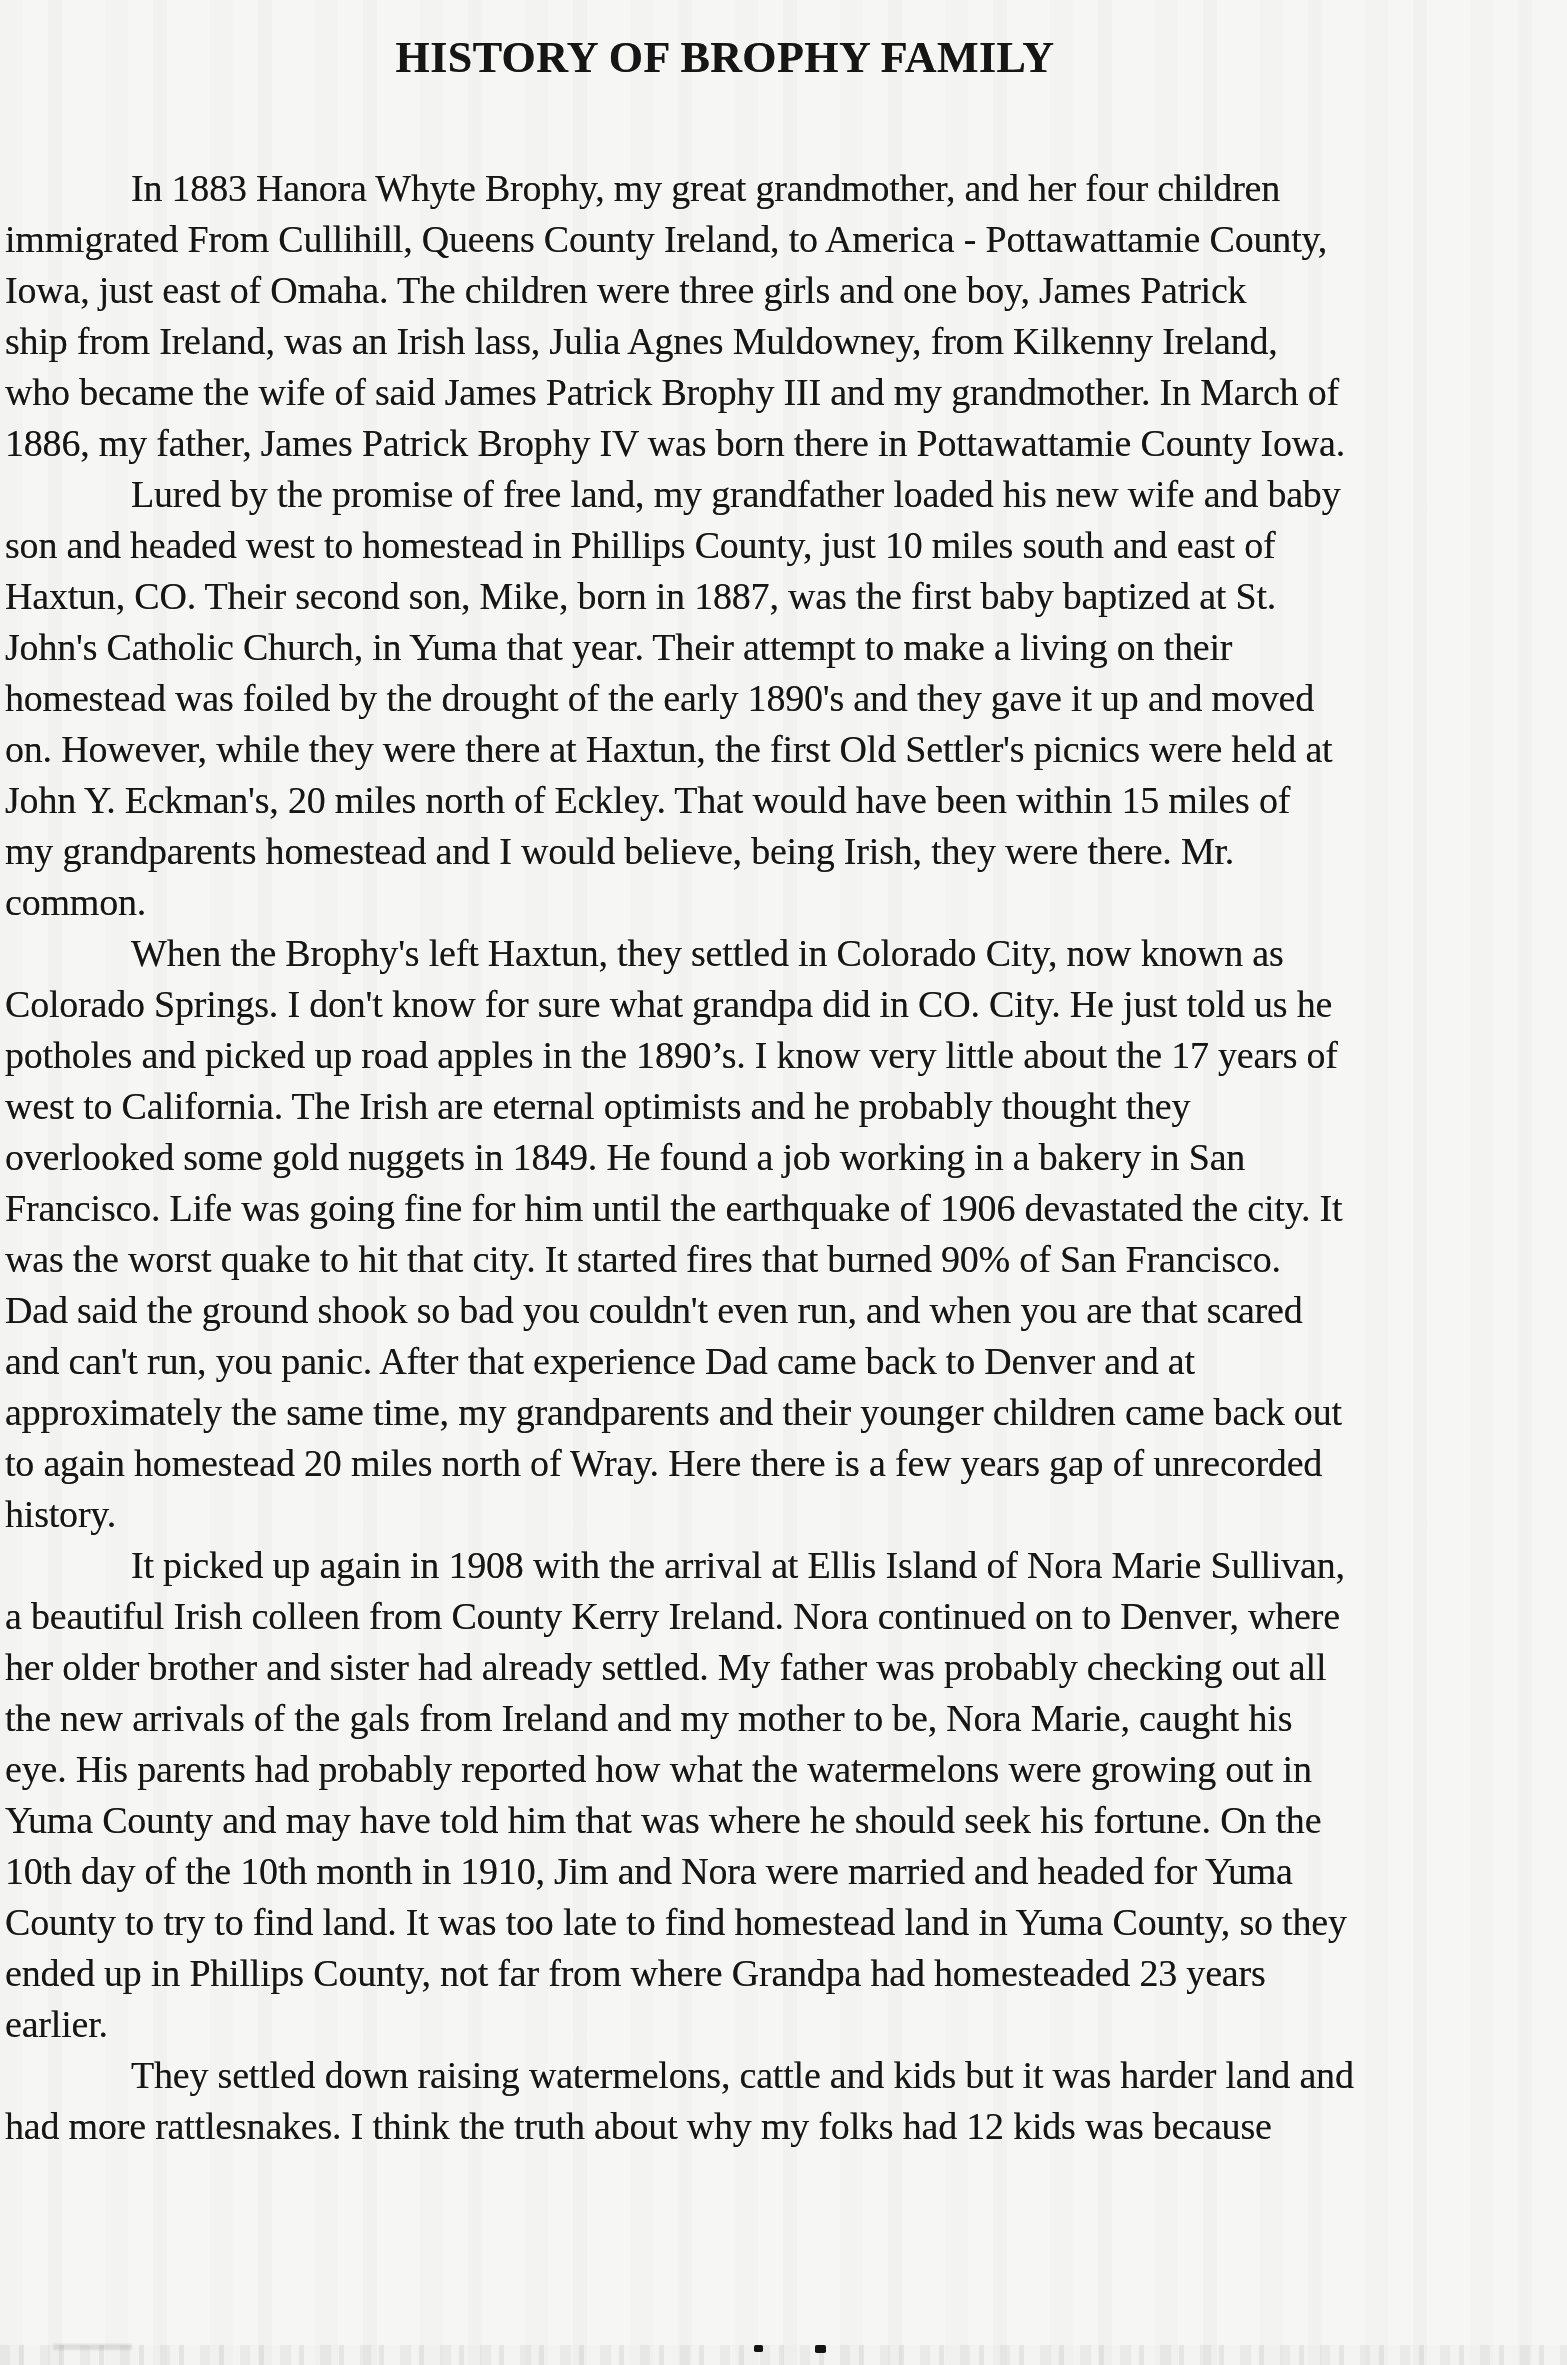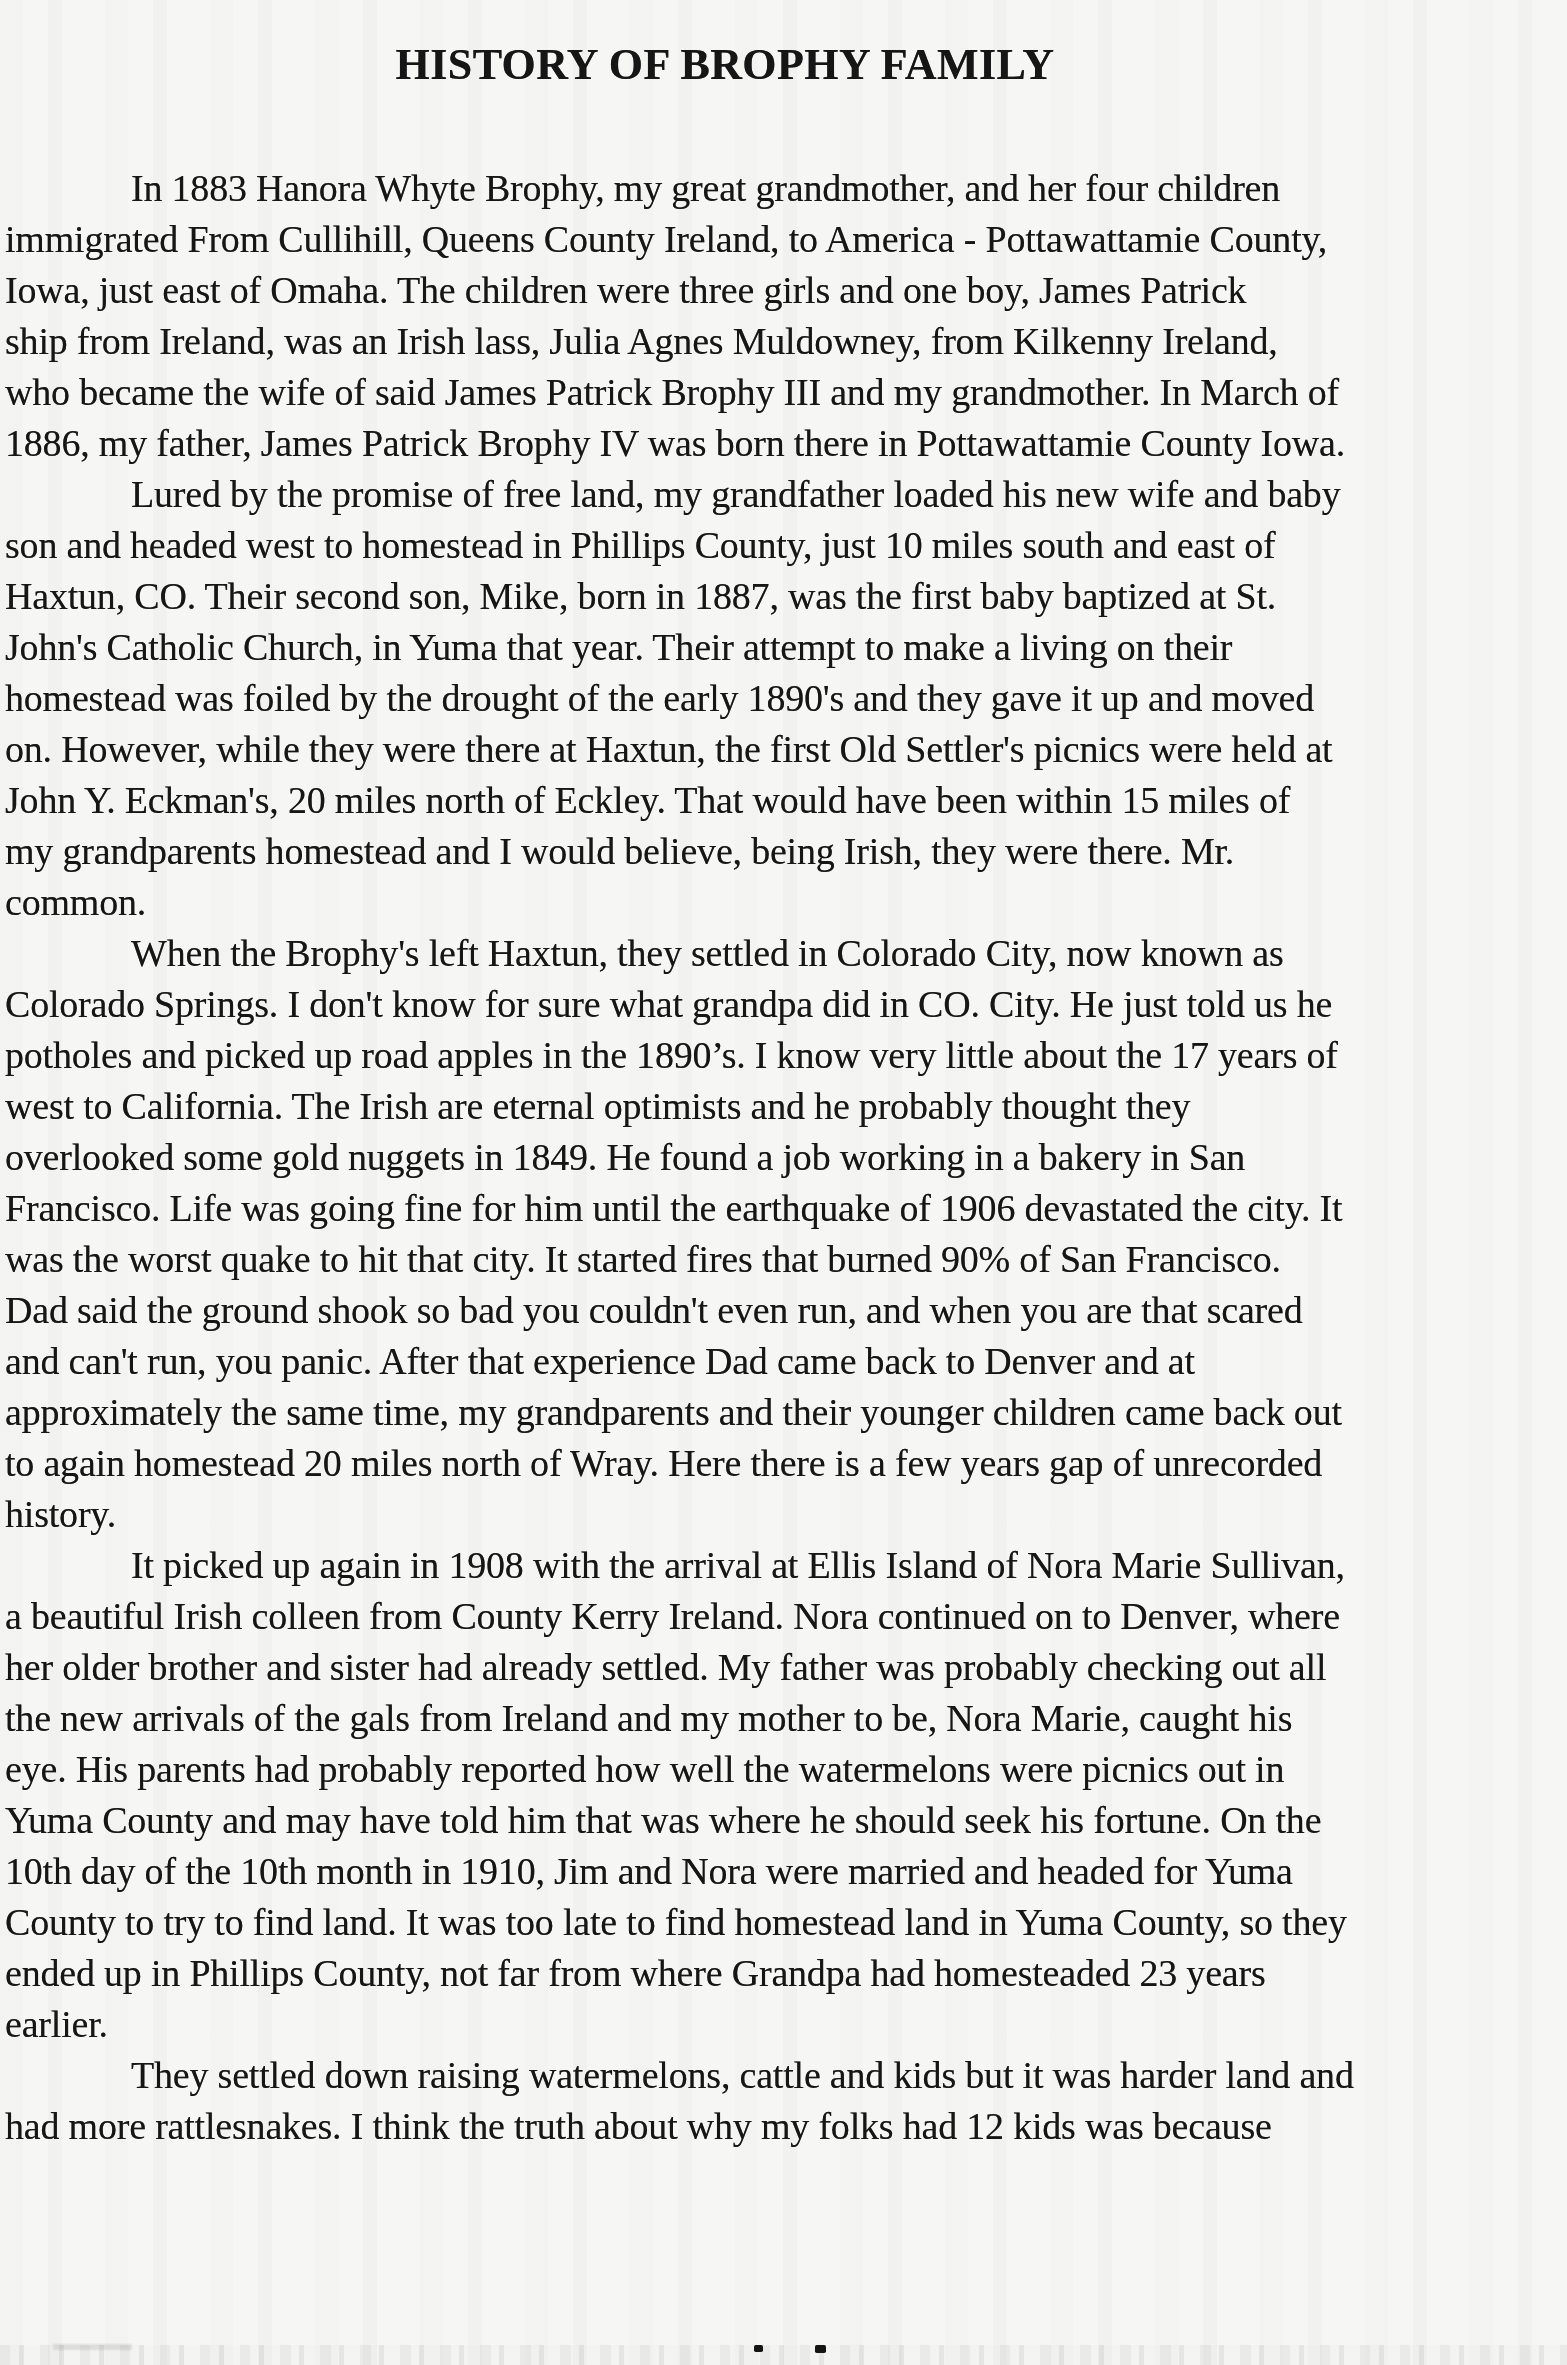--- a/index.html
+++ b/index.html
@@ -21,21 +21,21 @@
     background:
       repeating-linear-gradient(90deg,
         rgba(0,0,0,0.012) 0 23px,
         rgba(0,0,0,0.000) 23px 48px,
         rgba(0,0,0,0.020) 48px 62px,
         rgba(0,0,0,0.000) 62px 105px),
       var(--paper, #f6f6f4);
   }
   .title {
     position: absolute;
-    top: 39px;
+    top: 32px;
     left: 0;
     width: 1388px;
     padding-left: 62px;
     box-sizing: border-box;
     text-align: center;
     font-size: 44px;
     font-weight: bold;
     letter-spacing: 0.4px;
     margin: 0;
     text-shadow: 0 0 0.6px rgba(0,0,0,0.65);
@@ -120,21 +120,21 @@
       <div class="line">was the worst quake to hit that city. It started fires that burned 90% of San Francisco.</div>
       <div class="line">Dad said the ground shook so bad you couldn't even run, and when you are that scared</div>
       <div class="line">and can't run, you panic. After that experience Dad came back to Denver and at</div>
       <div class="line">approximately the same time, my grandparents and their younger children came back out</div>
       <div class="line">to again homestead 20 miles north of Wray. Here there is a few years gap of unrecorded</div>
       <div class="line">history.</div>
       <div class="line indent">It picked up again in 1908 with the arrival at Ellis Island of Nora Marie Sullivan,</div>
       <div class="line">a beautiful Irish colleen from County Kerry Ireland. Nora continued on to Denver, where</div>
       <div class="line">her older brother and sister had already settled. My father was probably checking out all</div>
       <div class="line">the new arrivals of the gals from Ireland and my mother to be, Nora Marie, caught his</div>
-      <div class="line">eye. His parents had probably reported how well the watermelons were picnics out in</div>
+      <div class="line">eye. His parents had probably reported how what the watermelons were growing out in</div>
       <div class="line">Yuma County and may have told him that was where he should seek his fortune. On the</div>
       <div class="line">10th day of the 10th month in 1910, Jim and Nora were married and headed for Yuma</div>
       <div class="line">County to try to find land. It was too late to find homestead land in Yuma County, so they</div>
       <div class="line">ended up in Phillips County, not far from where Grandpa had homesteaded 23 years</div>
       <div class="line">earlier.</div>
       <div class="line indent">They settled down raising watermelons, cattle and kids but it was harder land and</div>
       <div class="line">had more rattlesnakes. I think the truth about why my folks had 12 kids was because</div>
     </div>
   <div class="scan-band">
     <span class="smudge"></span>

